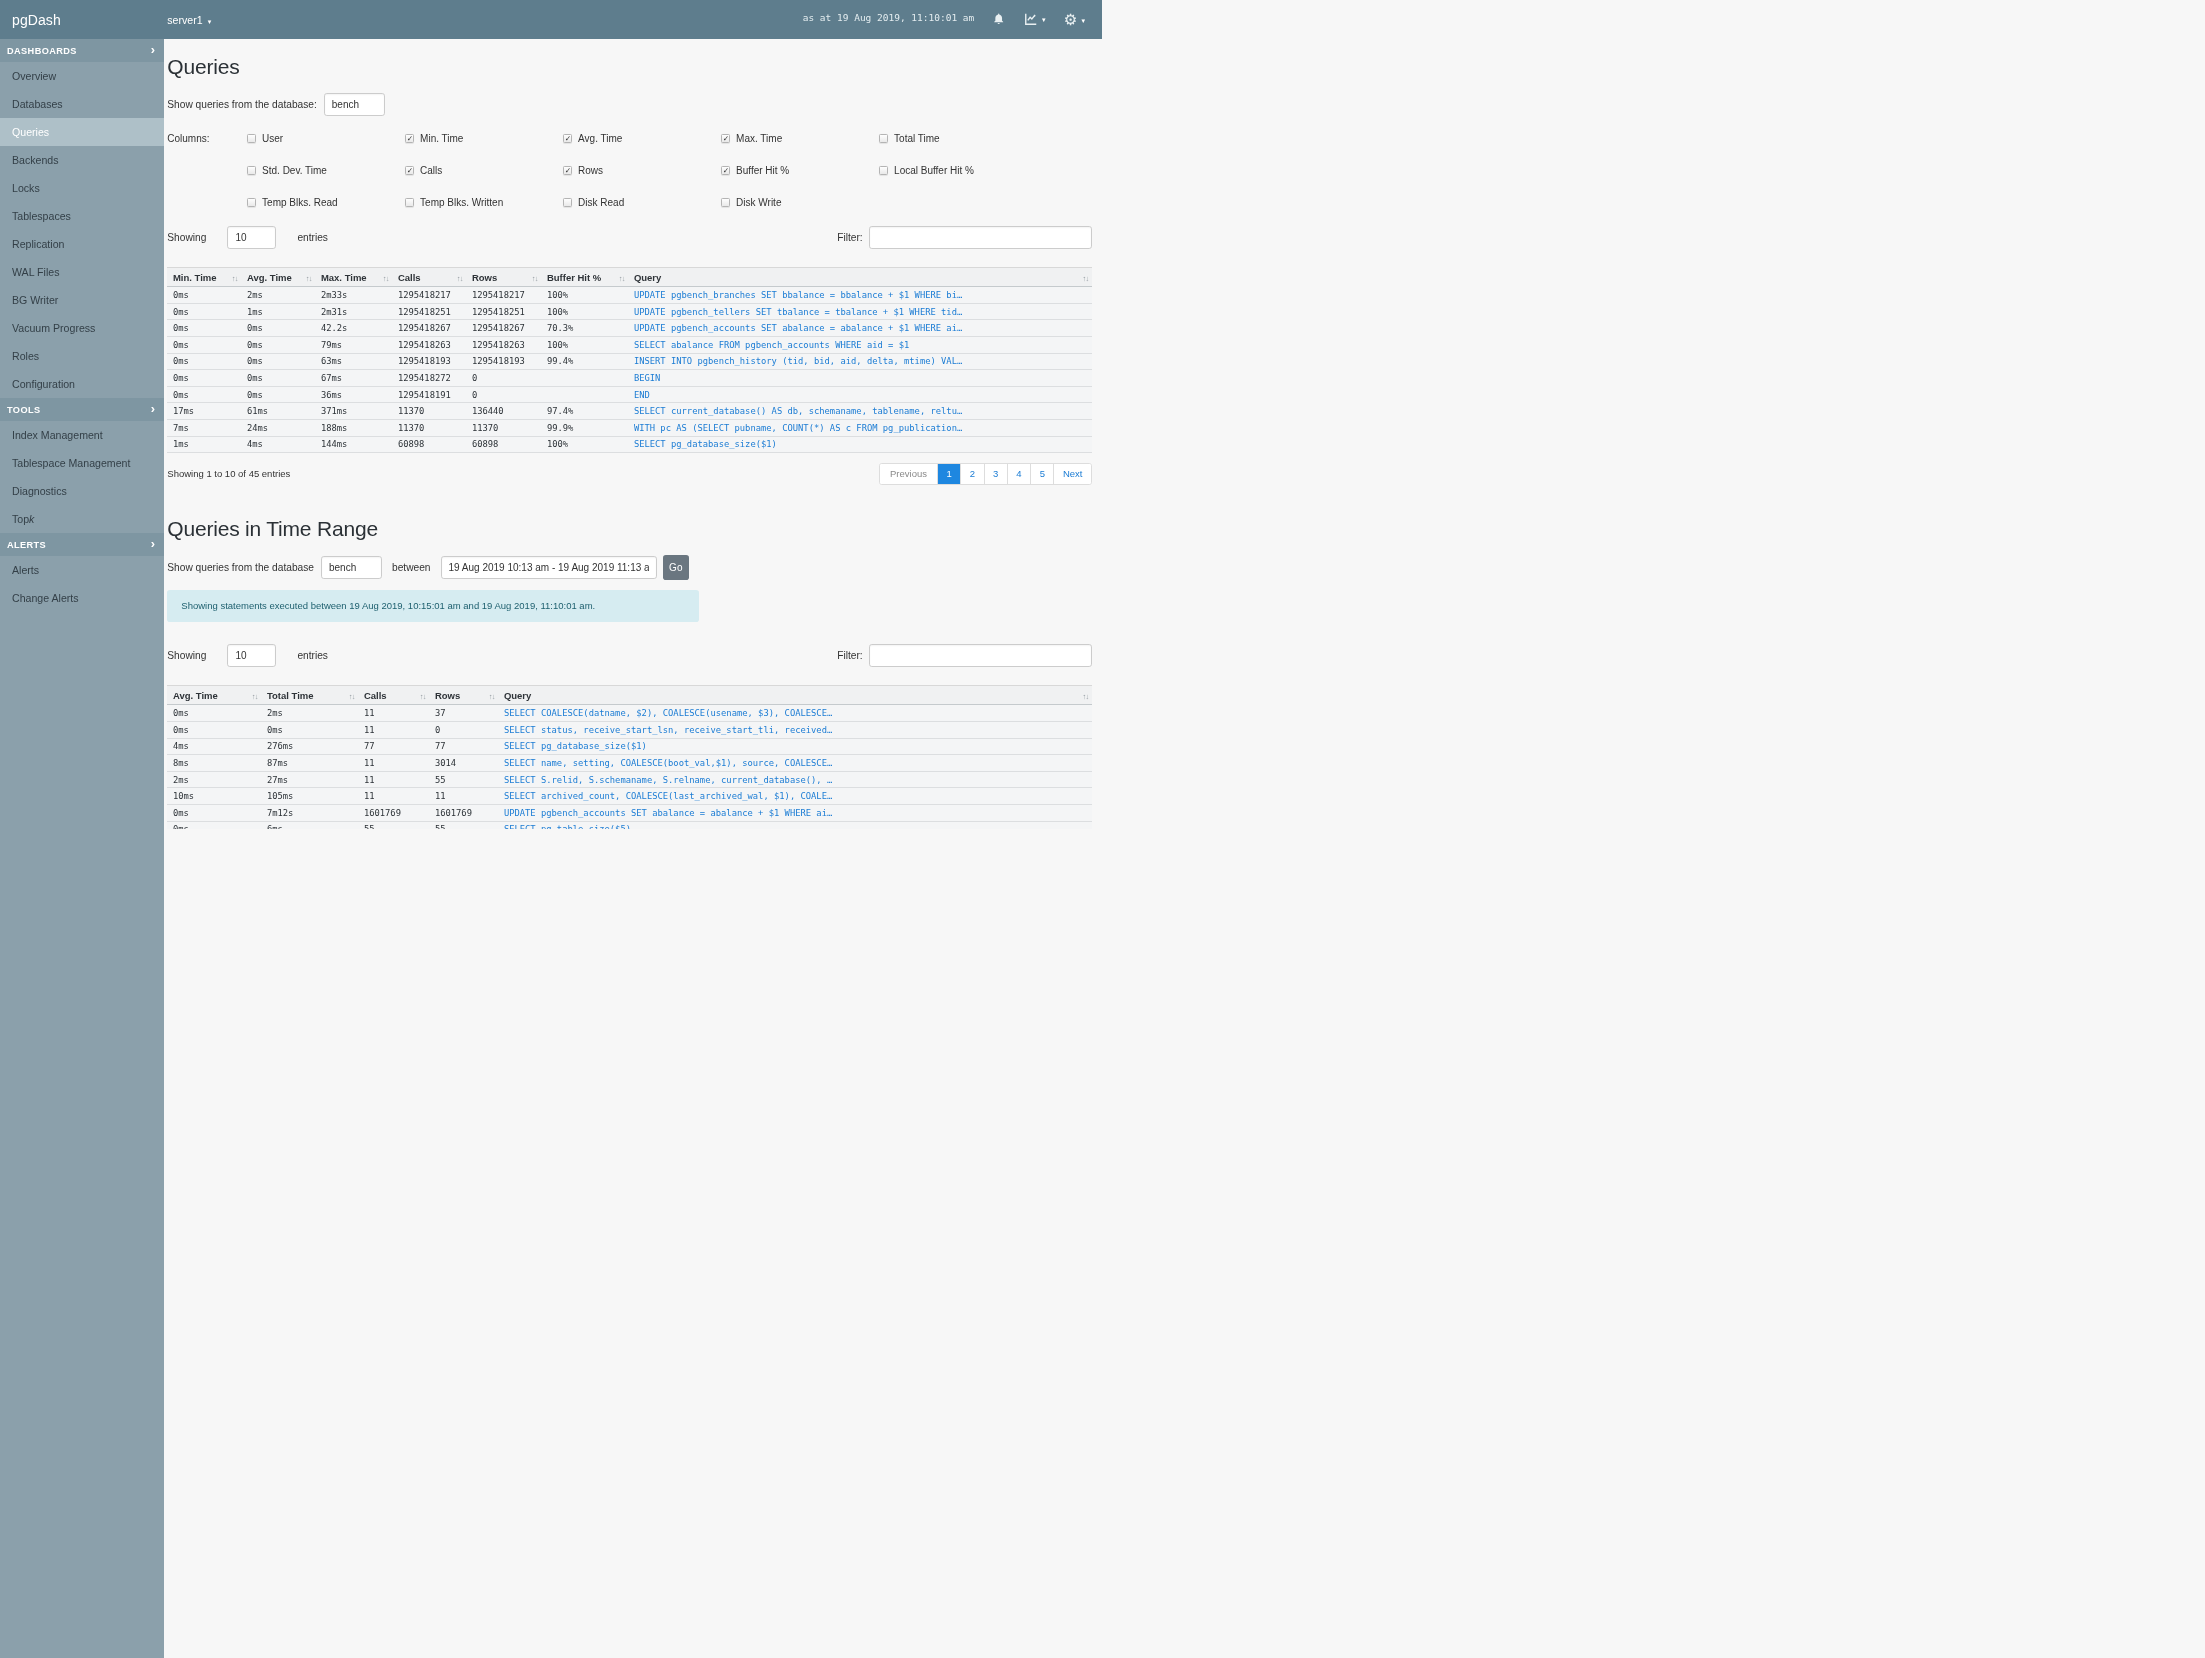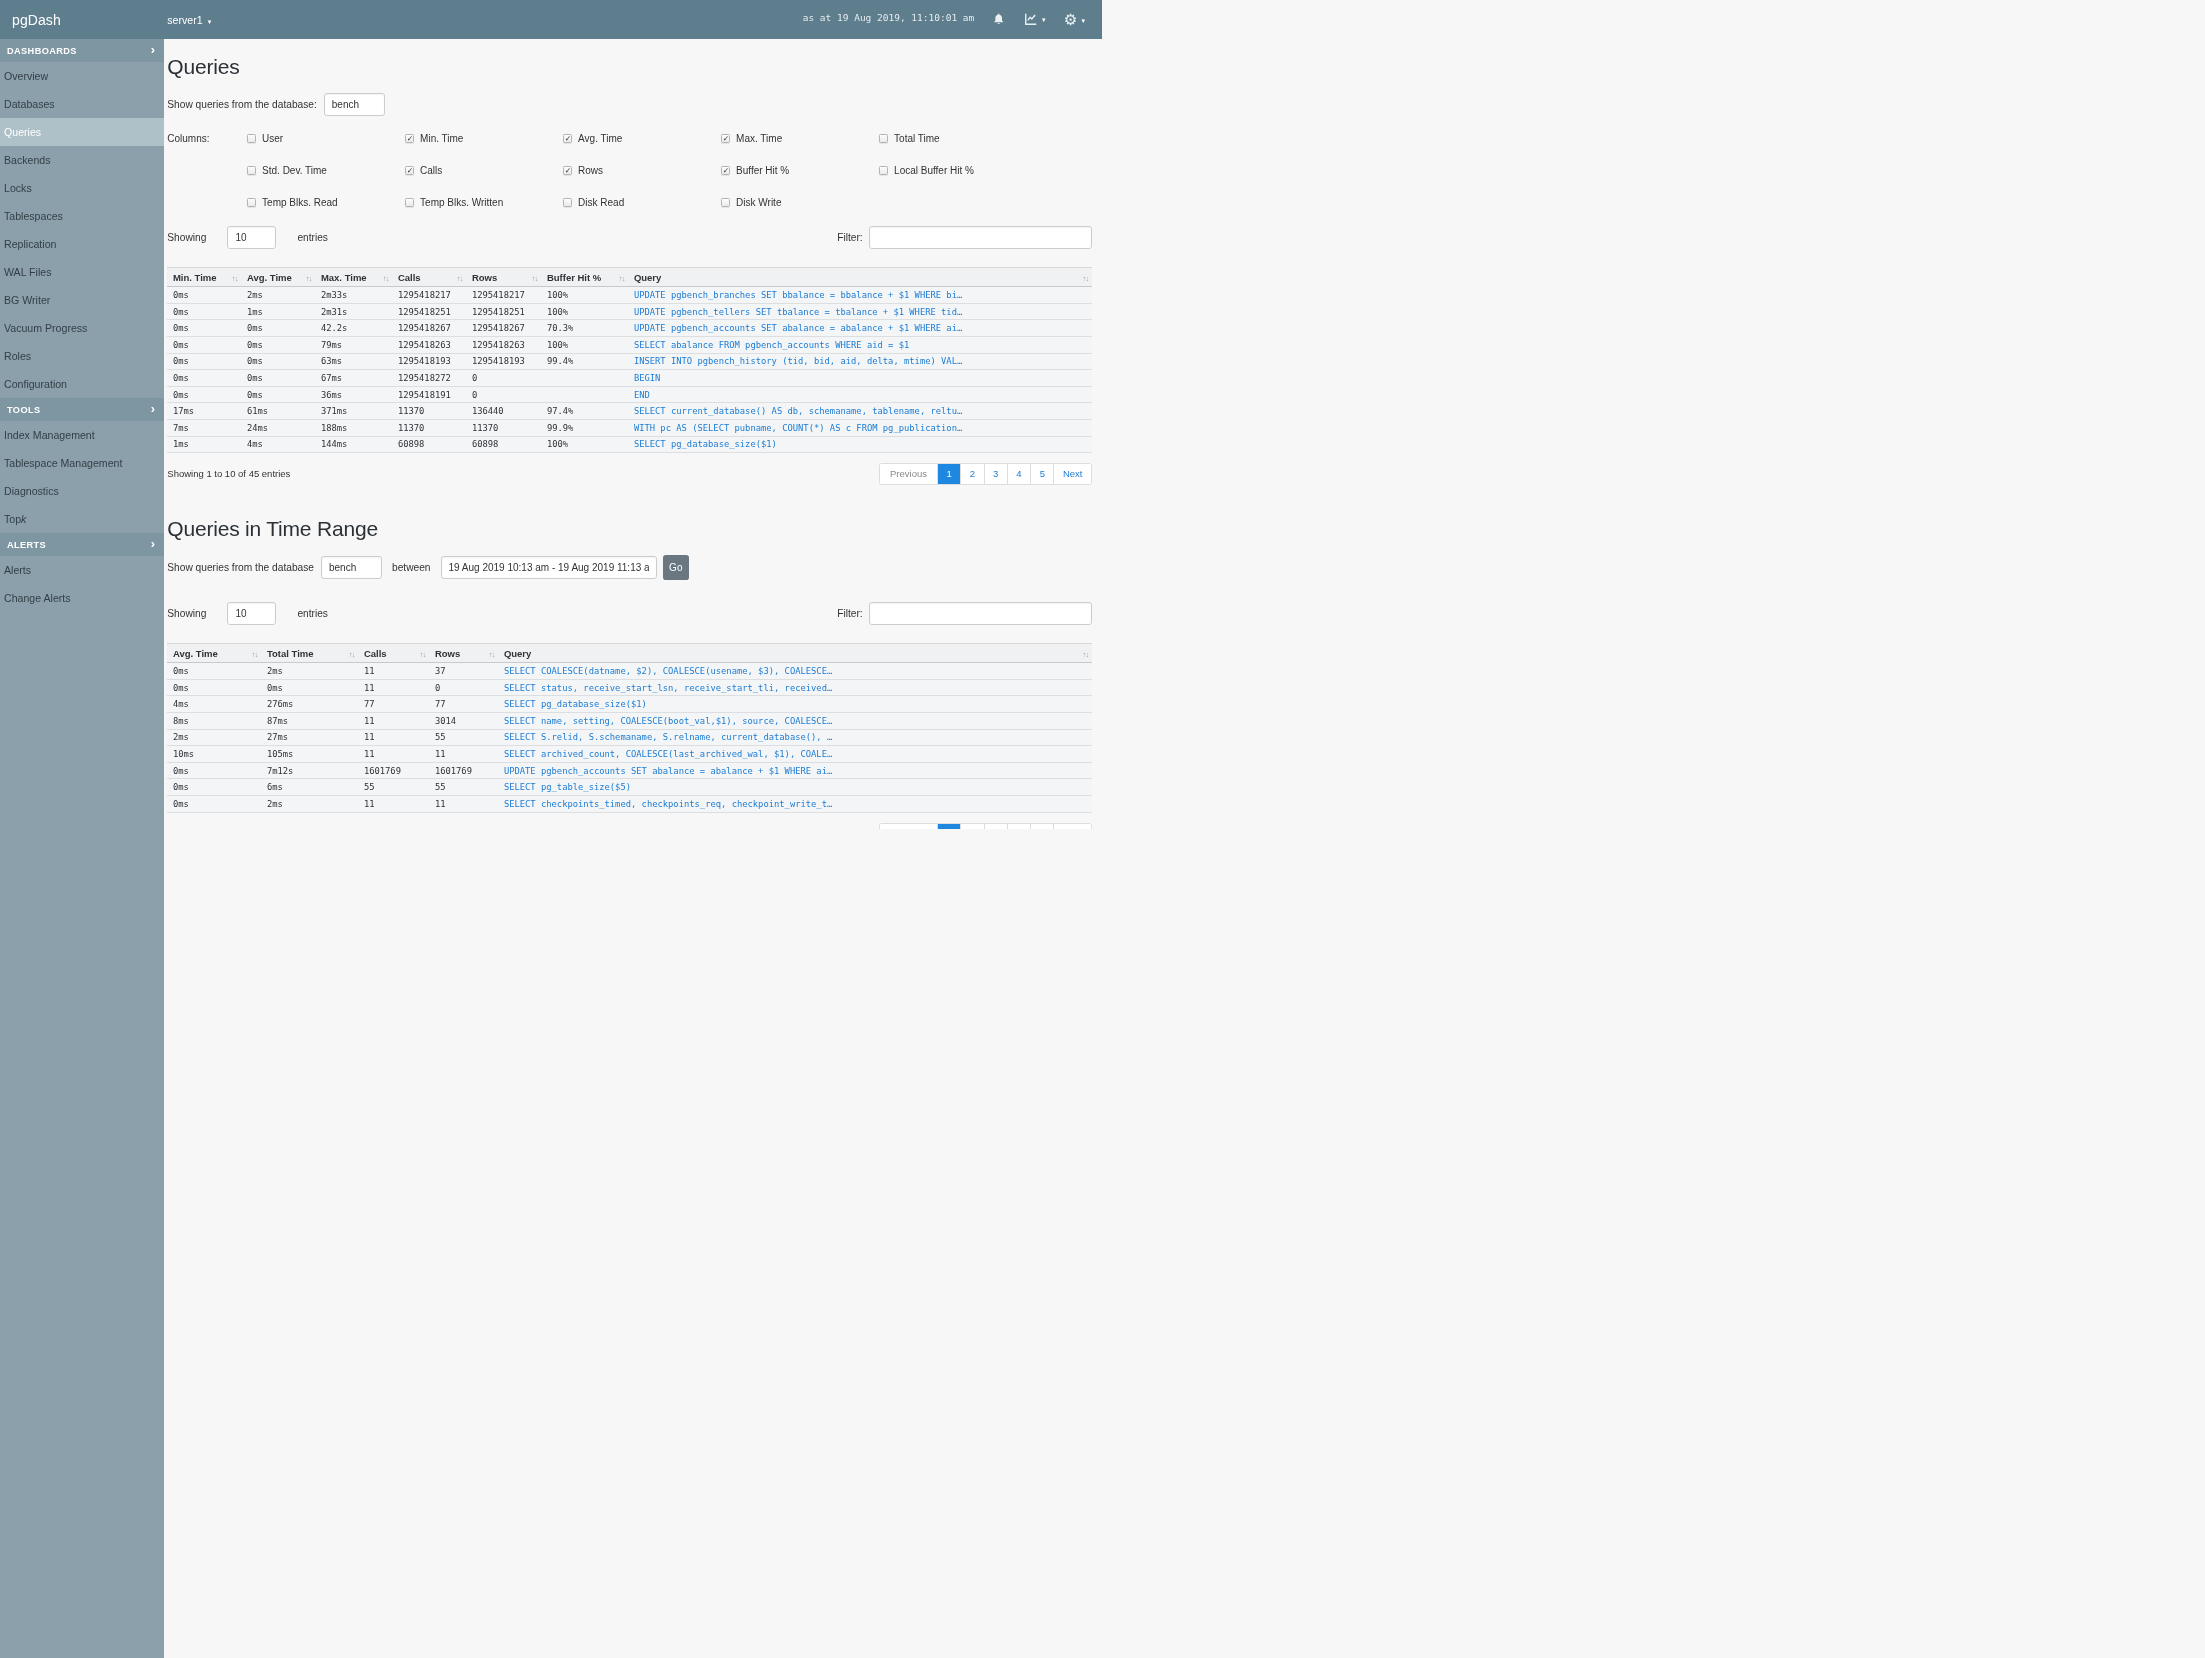--- a/index.html
+++ b/index.html
@@ -26,21 +26,21 @@
 
   
   .sidebar { position:fixed; top:39px; left:0; bottom:0; width:164px; background:#8ba0ab; z-index:10; }
   .side-header {
     height:23px; background:#7e96a2; color:#fff;
     display:flex; align-items:center; justify-content:space-between;
     padding:0 8.5px 0 7px; font-size:9.2px; font-weight:bold; letter-spacing:0.4px; cursor:pointer;
   }
   .side-chevron::after { content:"›"; font-size:12.7px; font-weight:bold; color:#fff; line-height:1; }
   .side-item {
-    height:28px; display:flex; align-items:center; padding-left:4px;
+    height:28px; display:flex; align-items:center; padding-left:12px;
     font-size:10.6px; color:#333f47; cursor:pointer;
   }
   .side-item.active { background:#aec0c8; color:#fff; }
   .side-item em { font-style:italic; }
 
   
   .content { margin-left:156px; padding:10px 10px 0 11.3px; }
   h1 { font-size:21px; font-weight:400; color:#2b3136; margin:5.6px 0 14px; letter-spacing:-0.2px; }
   h1.second { margin-top:32px; }
 
@@ -442,20 +442,21 @@
   <h1 class="second">Queries in Time Range</h1>
 
   <div class="ctrl-row">
     <span>Show queries from the database</span>
     <input class="text db-input" value="bench" style="">
     <span class="between-label">between</span>
     <input class="text range-input" value="19 Aug 2019 10:13 am - 19 Aug 2019 11:13 am" style="">
     <button class="go-btn">Go</button>
   </div>
 
+  <div class="alert-info">Showing statements executed between 19 Aug 2019, 10:15:01 am and 19 Aug 2019, 11:10:01 am.</div>
 
   <div class="showing-row second">
     <span>Showing</span>
     <input class="text entries-input" value="10" style="">
     <span>entries</span>
     <span class="filter-wrap">
       <span>Filter:</span>
       <input class="text filter-input" style="">
     </span>
   </div>

